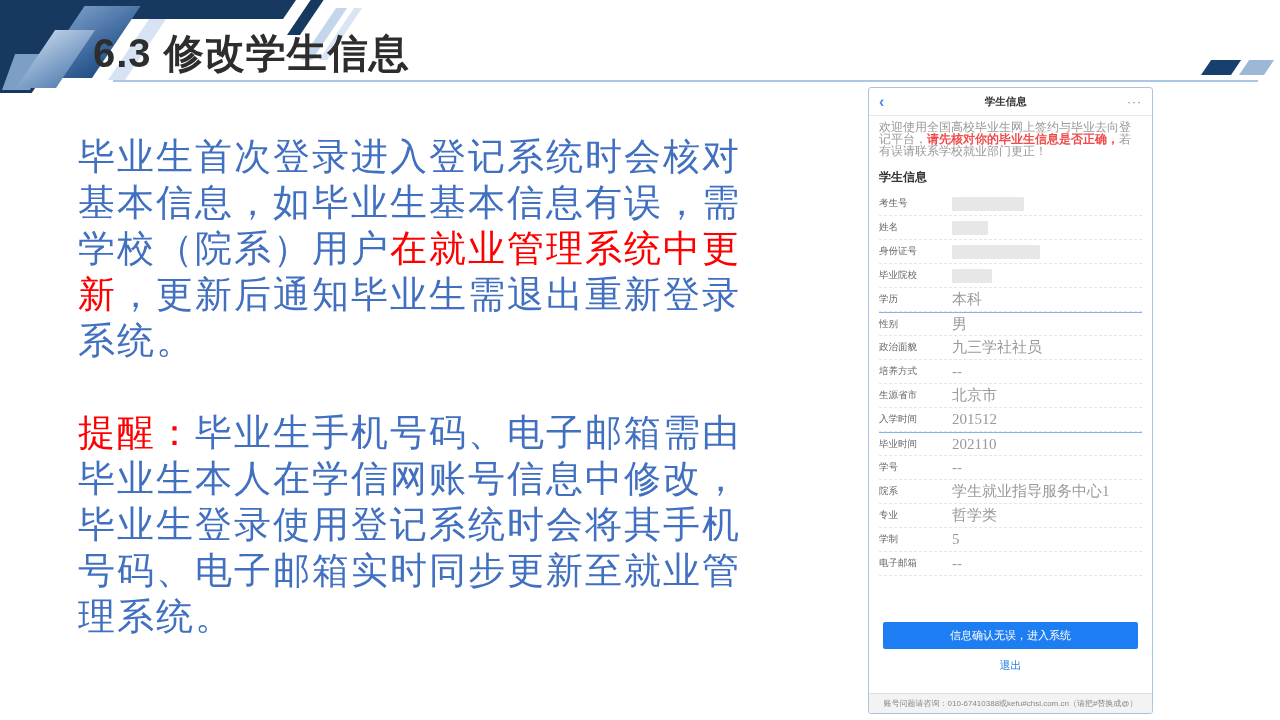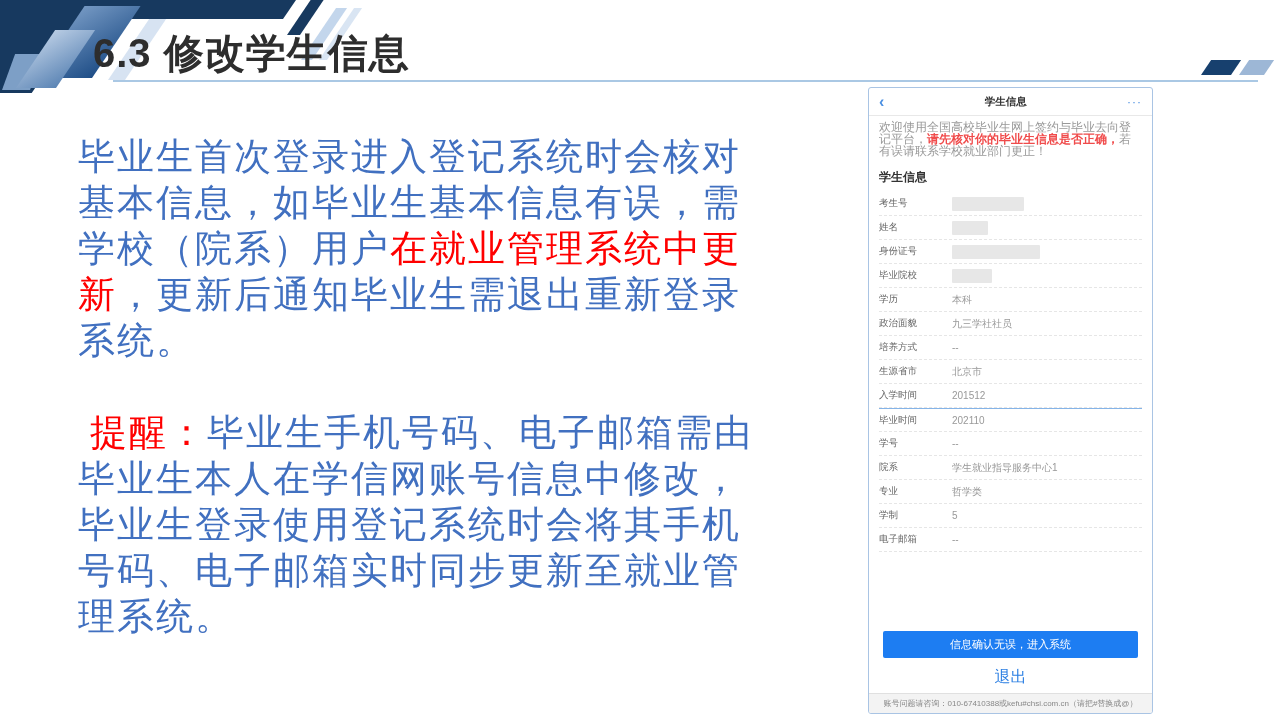--- a/index.html
+++ b/index.html
@@ -51,26 +51,26 @@
   .pgreet{padding:9px 10px 2px 10px;display:flex;align-items:center;}
   .redact-name{display:inline-block;width:48px;height:16px;background:#e5e5e5;border-radius:1px;}
   .pgreet .hello{font-size:13px;font-weight:bold;color:#222;margin-left:2px;}
   .pwelcome{padding:5px 10px 0 10px;font-size:12px;line-height:12px;color:#999;}
   .psection{padding:12px 10px 6px 10px;font-size:12px;font-weight:600;color:#333;}
   .plist{flex:1;padding:0 10px;}
   .prow{height:24px;box-sizing:border-box;display:flex;align-items:center;
         border-bottom:1px dashed #e6e6e6;}
   .prow.seam{border-top:1px solid #85b4e8;}
   .plabel{width:73px;flex:0 0 73px;font-size:9.5px;color:#666;}
-  .pvalue{font-size:10px;color:#999;}
+  .pvalue{font-size:15px;color:#999;font-family:Liberation Serif, serif;}
   .redact{display:inline-block;height:14px;background:#e7e7e7;border-radius:1px;}
   .pbutton{margin:6px 14px 0 14px;height:27px;border-radius:2px;background:#1d7df2;
         color:#fff;font-size:11px;display:flex;align-items:center;justify-content:center;
         cursor:pointer;}
-  .pexit{margin:9px 0 5px 0;text-align:center;font-size:16px;color:#2b7fe3;cursor:pointer;}
+  .pexit{margin:9px 0 20px 0;text-align:center;font-size:11px;color:#2b7fe3;cursor:pointer;}
   .pfooter{margin-top:auto;height:19px;flex:0 0 19px;background:#f3f3f3;
         border-top:1px solid #e0e0e0;display:flex;align-items:center;justify-content:center;
         font-size:8px;color:#888;white-space:nowrap;}
 </style>
 </head>
 <body>
 
 <div class="slide">
 
   <div class="abs band"></div>
@@ -83,21 +83,21 @@
   <div class="abs light-par"></div>
   <div class="abs corner-block"></div>
   <div class="abs underline"></div>
   <div class="abs mini-navy"></div>
   <div class="abs mini-light"></div>
 
   <div class="abs title">6.3 修改学生信息</div>
 
   <div class="abs bodytext">
     <p><span style="color: rgb(65, 112, 192);">毕业生首次登录进入登记系统时会核对基本信息，如毕业生基本信息有误，需学校（院系）用户</span><span style="color: rgb(255, 0, 0);">在就业管理系统中更新</span><span style="color: rgb(65, 112, 192);">，更新后通知毕业生需退出重新登录系统。</span></p>
-    <p><span style="color: rgb(255, 0, 0); margin-left: 12px;">提醒：</span><span style="color: rgb(65, 112, 192);">毕业生手机号码、电子邮箱需由毕业生本人在学信网账号信息中修改，毕业生登录使用登记系统时会将其手机号码、电子邮箱实时同步更新至就业管理系统。</span></p>
+    <p><span style="color: rgb(255, 0, 0);">提醒：</span><span style="color: rgb(65, 112, 192);">毕业生手机号码、电子邮箱需由毕业生本人在学信网账号信息中修改，毕业生登录使用登记系统时会将其手机号码、电子邮箱实时同步更新至就业管理系统。</span></p>
   </div>
 
   <div class="abs phone">
     <div class="pnav">
       <span class="back">‹</span>
       <span class="ptitle">学生信息</span>
       <span class="menu">···</span>
     </div>
     <div class="pwelcome"><span style="color: rgb(153, 153, 153);">欢迎使用全国高校毕业生网上签约与毕业去向登记平台，</span><span style="color: rgb(240, 75, 75); font-weight: bold;">请先核对你的毕业生信息是否正确，</span><span style="color: rgb(153, 153, 153);">若有误请联系学校就业部门更正！</span></div>
     <div class="psection">学生信息</div>
@@ -114,20 +114,24 @@
           <span class="plabel">身份证号</span>
           <span class="redact" style="width: 88px;"></span>
         </div>
         <div class="prow">
           <span class="plabel">毕业院校</span>
           <span class="redact" style="width: 40px;"></span>
         </div>
         <div class="prow">
           <span class="plabel">学历</span>
           <span class="pvalue">本科</span>
+        </div>
+        <div class="prow seam">
+          <span class="plabel">性别</span>
+          <span class="pvalue">男</span>
         </div>
         <div class="prow">
           <span class="plabel">政治面貌</span>
           <span class="pvalue">九三学社社员</span>
         </div>
         <div class="prow">
           <span class="plabel">培养方式</span>
           <span class="pvalue">--</span>
         </div>
         <div class="prow">

